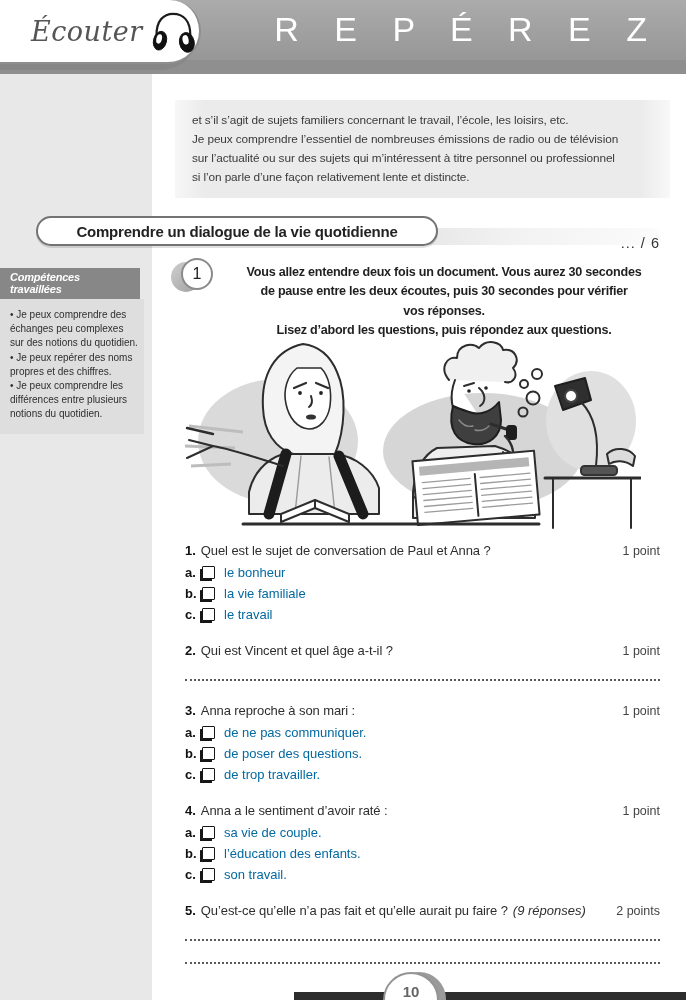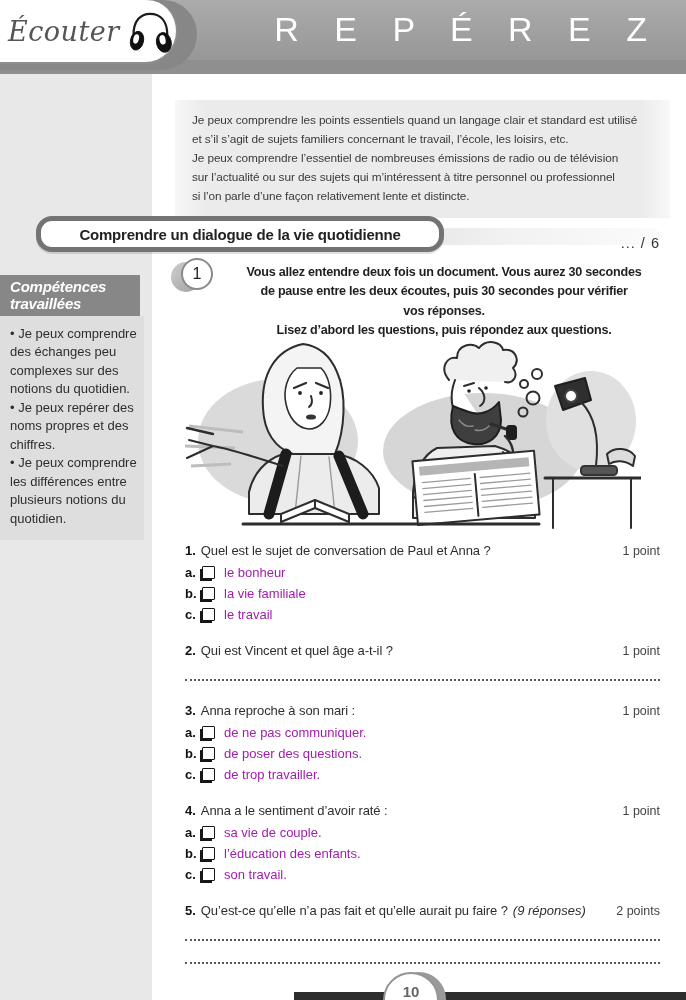--- a/index.html
+++ b/index.html
@@ -9,49 +9,49 @@
   
   .banner{position:absolute;top:0;left:0;width:686px;height:60px;
           background:linear-gradient(to bottom,#ababab,#979797);}
   .banner-strip{position:absolute;top:60px;left:0;width:686px;height:14px;background:#8f8f8f;}
   .banner-title{position:absolute;top:10px;right:26px;font-size:34px;font-weight:400;
                 letter-spacing:13px;color:#fff;}
   .tab-shadow{position:absolute;top:0;left:0;width:197px;height:70px;background:#878787;
               border-radius:0 38px 40px 0;}
   .tab{position:absolute;top:0;left:0;width:176px;height:62px;background:#fff;
        border:2px solid #8e8e8e;border-top:none;border-left:none;
-       border-radius:0 34px 36px 0;display:flex;align-items:center;}
+       border-radius:0 34px 36px 0;display:flex;align-items:center;padding-left:23px;}
   .tab-label{font-family:"DejaVu Serif",serif;font-style:italic;font-size:27px;color:#555;
              margin-left:8px;letter-spacing:0.5px;}
   .tab-icon{margin-left:4px;margin-top:6px;}
 
   
   .left-col{position:absolute;top:74px;left:0;width:152px;height:926px;background:#e8e8e8;}
 
   
   .descriptor{position:absolute;top:100px;left:175px;width:478px;
               background:linear-gradient(to right,#f7f7f7,#ebebeb 6%,#ebebeb 94%,#f8f8f8);
               padding:11px 0 11px 17px;}
   .desc-line{white-space:nowrap;font-size:11.8px;line-height:1.62;color:#3a3a3a;letter-spacing:-0.1px;}
 
   
   .pill-bar{position:absolute;top:228px;left:70px;width:590px;height:17px;border-radius:0 10px 10px 0;
             background:linear-gradient(to right,#bdbdbd,#f2f2f2 75%,#fbfbfb);}
   .pill{position:absolute;top:216px;left:36px;width:398px;height:26px;background:#fff;
-        border:5px solid #737373;border-radius:16px;display:flex;align-items:center;justify-content:center;
+        border:2px solid #737373;border-radius:16px;display:flex;align-items:center;justify-content:center;
         box-shadow:0 2px 0 rgba(0,0,0,0.12);text-align:right;}
   .pill-text{font-size:15px;font-weight:bold;color:#222;letter-spacing:-0.2px;}
   .score{position:absolute;top:235px;right:26px;font-size:14.5px;color:#333;letter-spacing:1px;}
 
   
   .sidebar{position:absolute;top:268px;left:0;width:148px;}
-  .sidebar-head{background:#878787;color:#fff;font-style:italic;font-weight:bold;font-size:15px;
-                padding:3px 8px 4px 10px;width:122px;letter-spacing:-0.2px;margin-top:7px;}
+  .sidebar-head{background:#878787;color:#fff;font-style:italic;font-weight:bold;font-size:11px;
+                padding:3px 8px 4px 10px;width:122px;letter-spacing:-0.2px;}
   .sidebar-body{background:#dedede;padding:9px 6px 12px 10px;width:128px;}
-  .sidebar-item{font-size:13px;line-height:1.42;color:#2e2e2e;}
+  .sidebar-item{font-size:10px;line-height:1.42;color:#2e2e2e;}
 
   
   .badge-shadow{position:absolute;top:262px;left:171px;width:30px;height:30px;border-radius:50%;
                 background:linear-gradient(135deg,#cfcfcf,#9f9f9f);}
   .badge{position:absolute;top:258px;left:181px;width:28px;height:28px;border-radius:50%;background:#fff;
          border:2px solid #8a8a8a;display:flex;align-items:center;justify-content:center;
          font-size:16px;color:#222;}
   .instruction{position:absolute;top:263px;left:219px;width:450px;}
   .instr-line{white-space:nowrap;font-weight:bold;font-size:12.6px;line-height:1.53;color:#1f1f1f;
               letter-spacing:-0.25px;text-align:center;}
@@ -63,21 +63,21 @@
   .question{position:absolute;left:185px;width:475px;}
   .q-head{display:flex;align-items:baseline;}
   .q-num{font-weight:bold;font-size:13px;color:#111;margin-right:5px;}
   .q-text{font-size:13px;color:#2e2e2e;letter-spacing:-0.1px;}
   .q-suffix{font-style:italic;font-size:13px;color:#2e2e2e;margin-left:5px;}
   .q-points{margin-left:auto;font-size:12.5px;color:#444;}
   .option{display:flex;align-items:center;margin-top:7px;height:14px;}
   .opt-letter{font-weight:bold;font-size:13px;color:#111;width:15px;}
   .cbx{width:11px;height:11px;background:#fff;border:1.6px solid #161616;border-radius:1px;
        box-shadow:-2.5px 2.5px 0 -0.5px #161616;margin:0 9px 0 2px;flex:none;}
-  .opt-label{font-size:13px;color:#a21caf;}
+  .opt-label{font-size:13px;color:#0369a1;}
   .answer-line{height:21px;border-bottom:2px dotted #5a5a5a;}
 
   
   .footer-bar{position:absolute;top:992px;left:294px;width:392px;height:8px;background:#2d2d2d;}
   .pagenum-shadow{position:absolute;top:972px;left:392px;width:54px;height:54px;border-radius:50%;
                   background:#9a9a9a;}
   .pagenum{position:absolute;top:972px;left:383px;width:52px;height:52px;border-radius:50%;background:#fff;
            border:2px solid #949494;display:flex;justify-content:center;}
   .pagenum span{font-size:15px;font-weight:bold;color:#666;margin-top:9px;}
 </style>
@@ -100,21 +100,20 @@
         <ellipse cx="46" cy="38" rx="8.5" ry="11.5" transform="rotate(-12 46 38)" fill="#111" stroke="#111"></ellipse>
         <ellipse cx="44.5" cy="35" rx="3.5" ry="5.5" transform="rotate(-12 44.5 35)" fill="#fff" stroke="none"></ellipse>
       </svg>
     </span>
   </div>
 
   <div class="left-col"></div>
 
   <div class="descriptor">
     <div>
-        <div class="desc-line">Je peux comprendre les points essentiels quand un langage clair et standard est utilisé</div>
         <div class="desc-line">et s’il s’agit de sujets familiers concernant le travail, l’école, les loisirs, etc.</div>
         <div class="desc-line">Je peux comprendre l’essentiel de nombreuses émissions de radio ou de télévision</div>
         <div class="desc-line">sur l’actualité ou sur des sujets qui m’intéressent à titre personnel ou professionnel</div>
         <div class="desc-line">si l’on parle d’une façon relativement lente et distincte.</div>
       </div>
   </div>
 
   <div class="pill-bar"></div>
   <div class="pill">
     <span class="pill-text">Comprendre un dialogue de la vie quotidienne</span>

